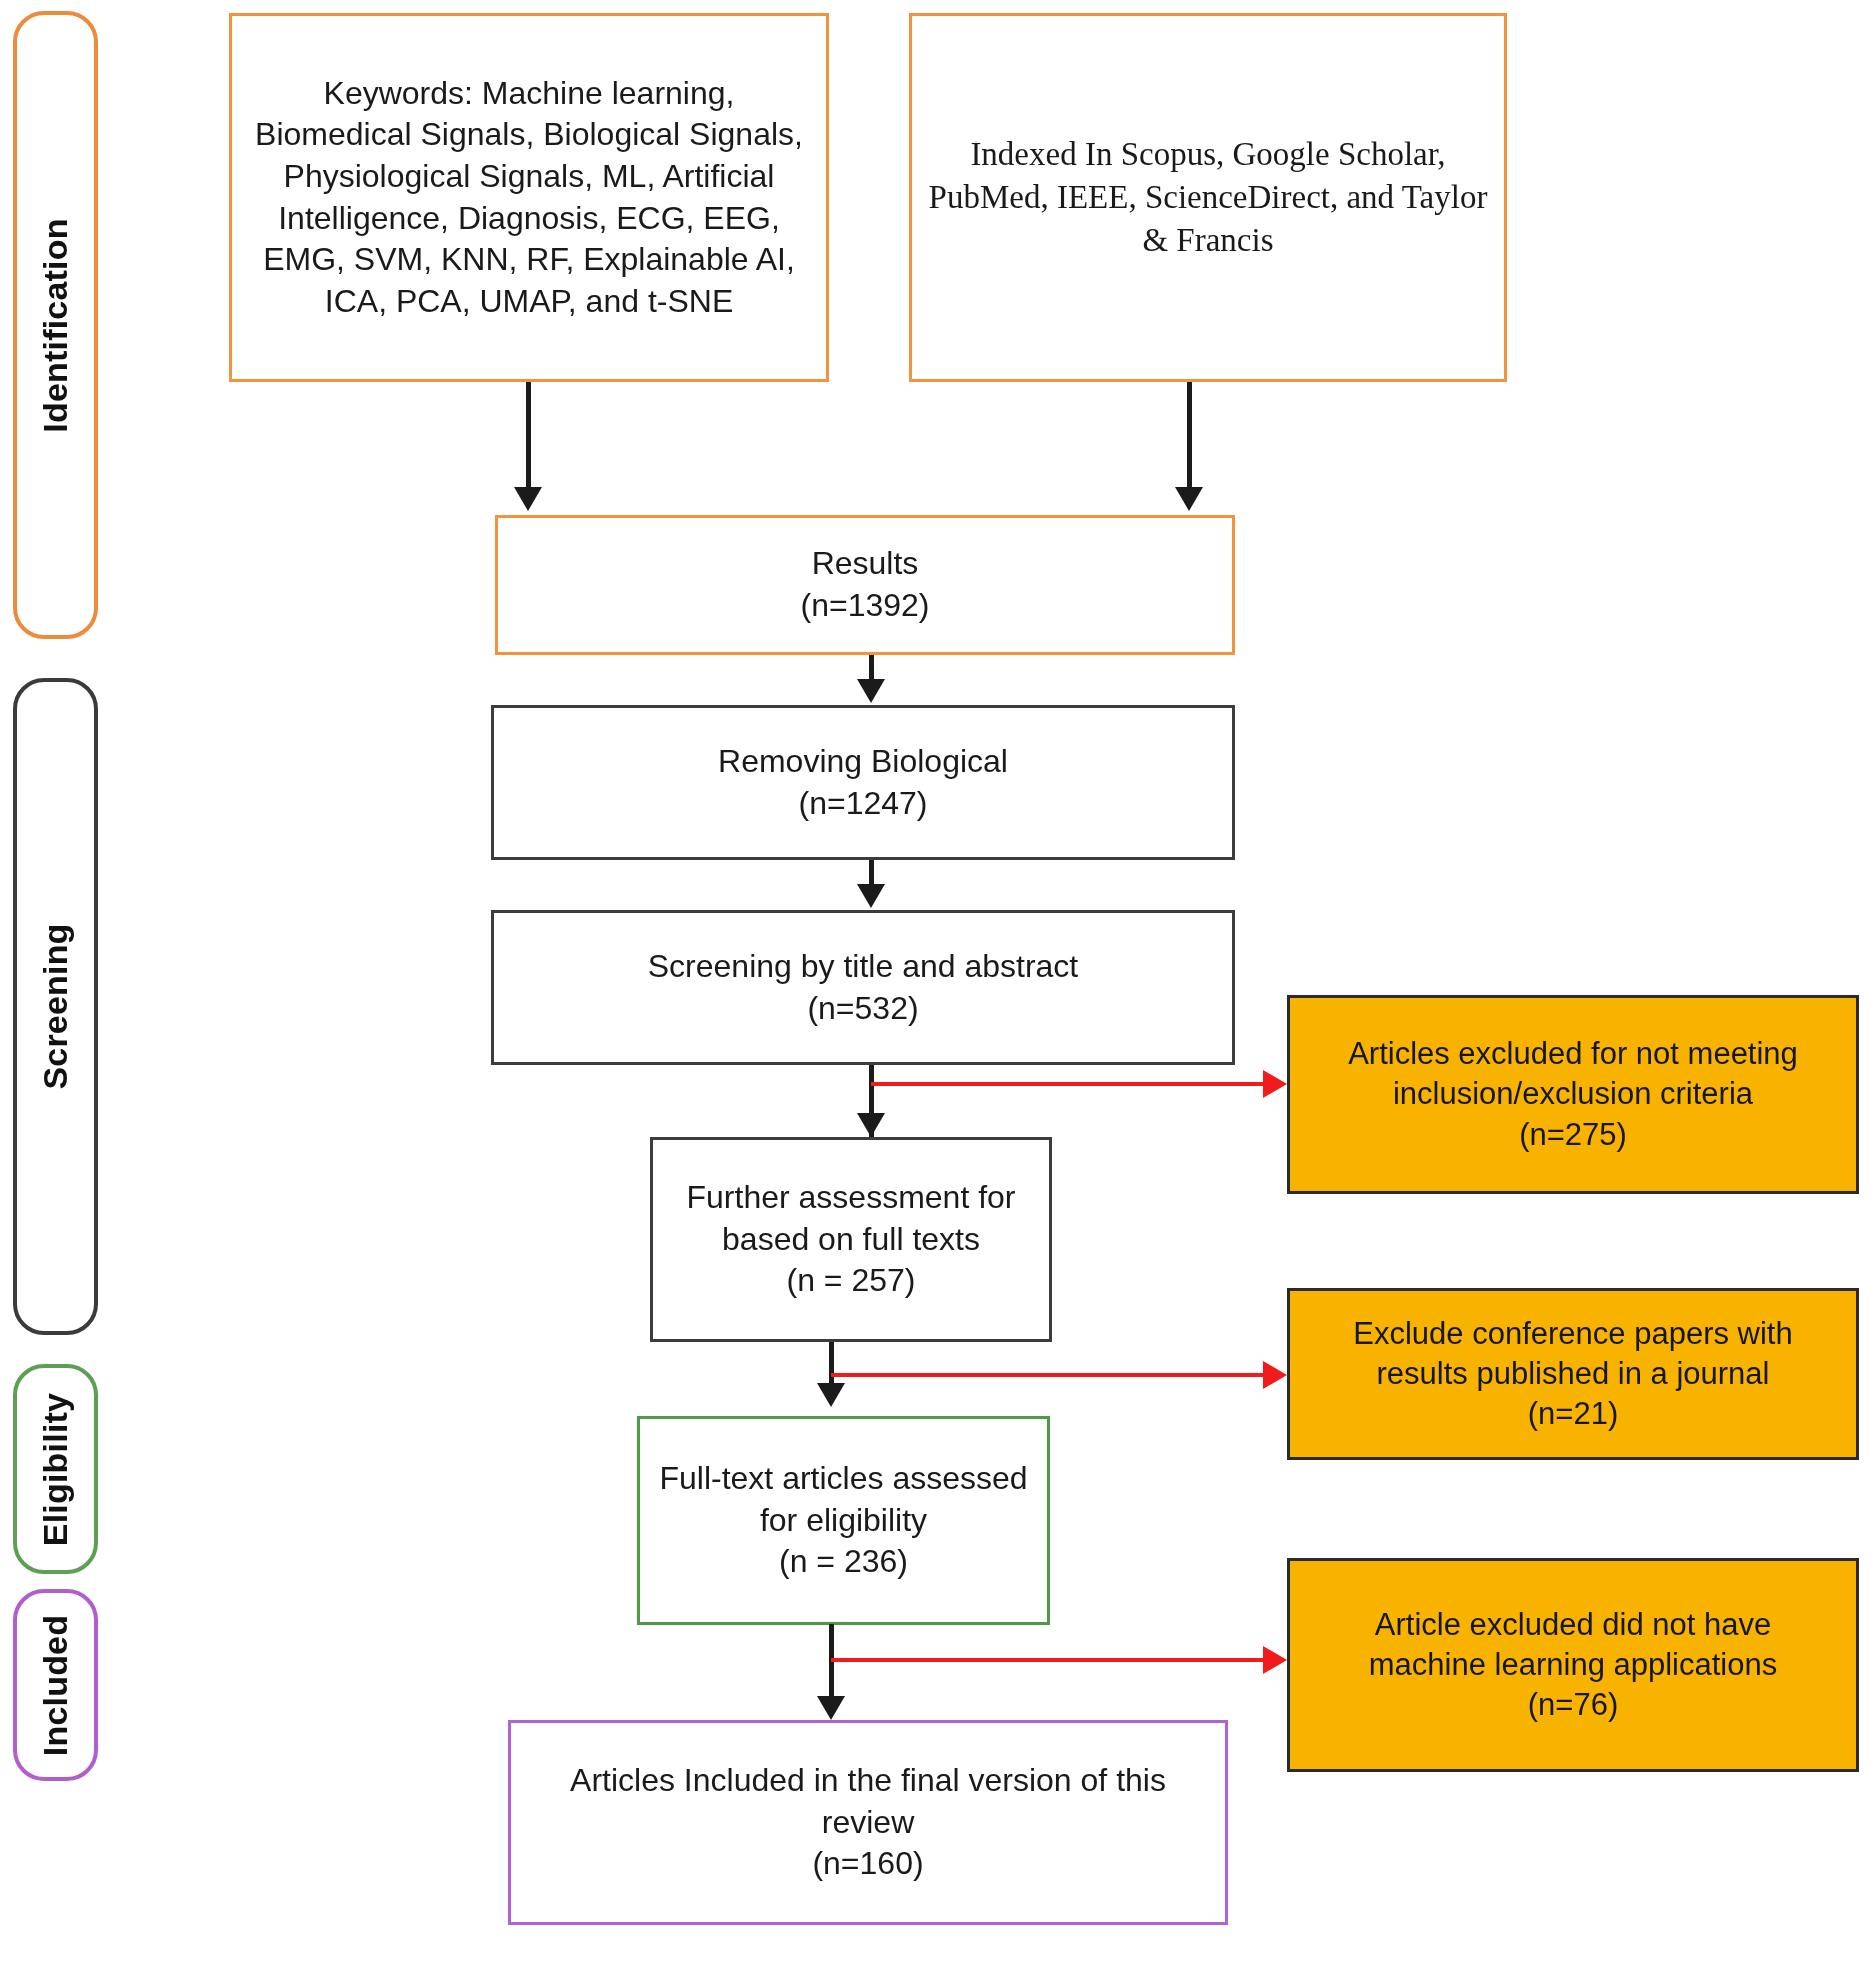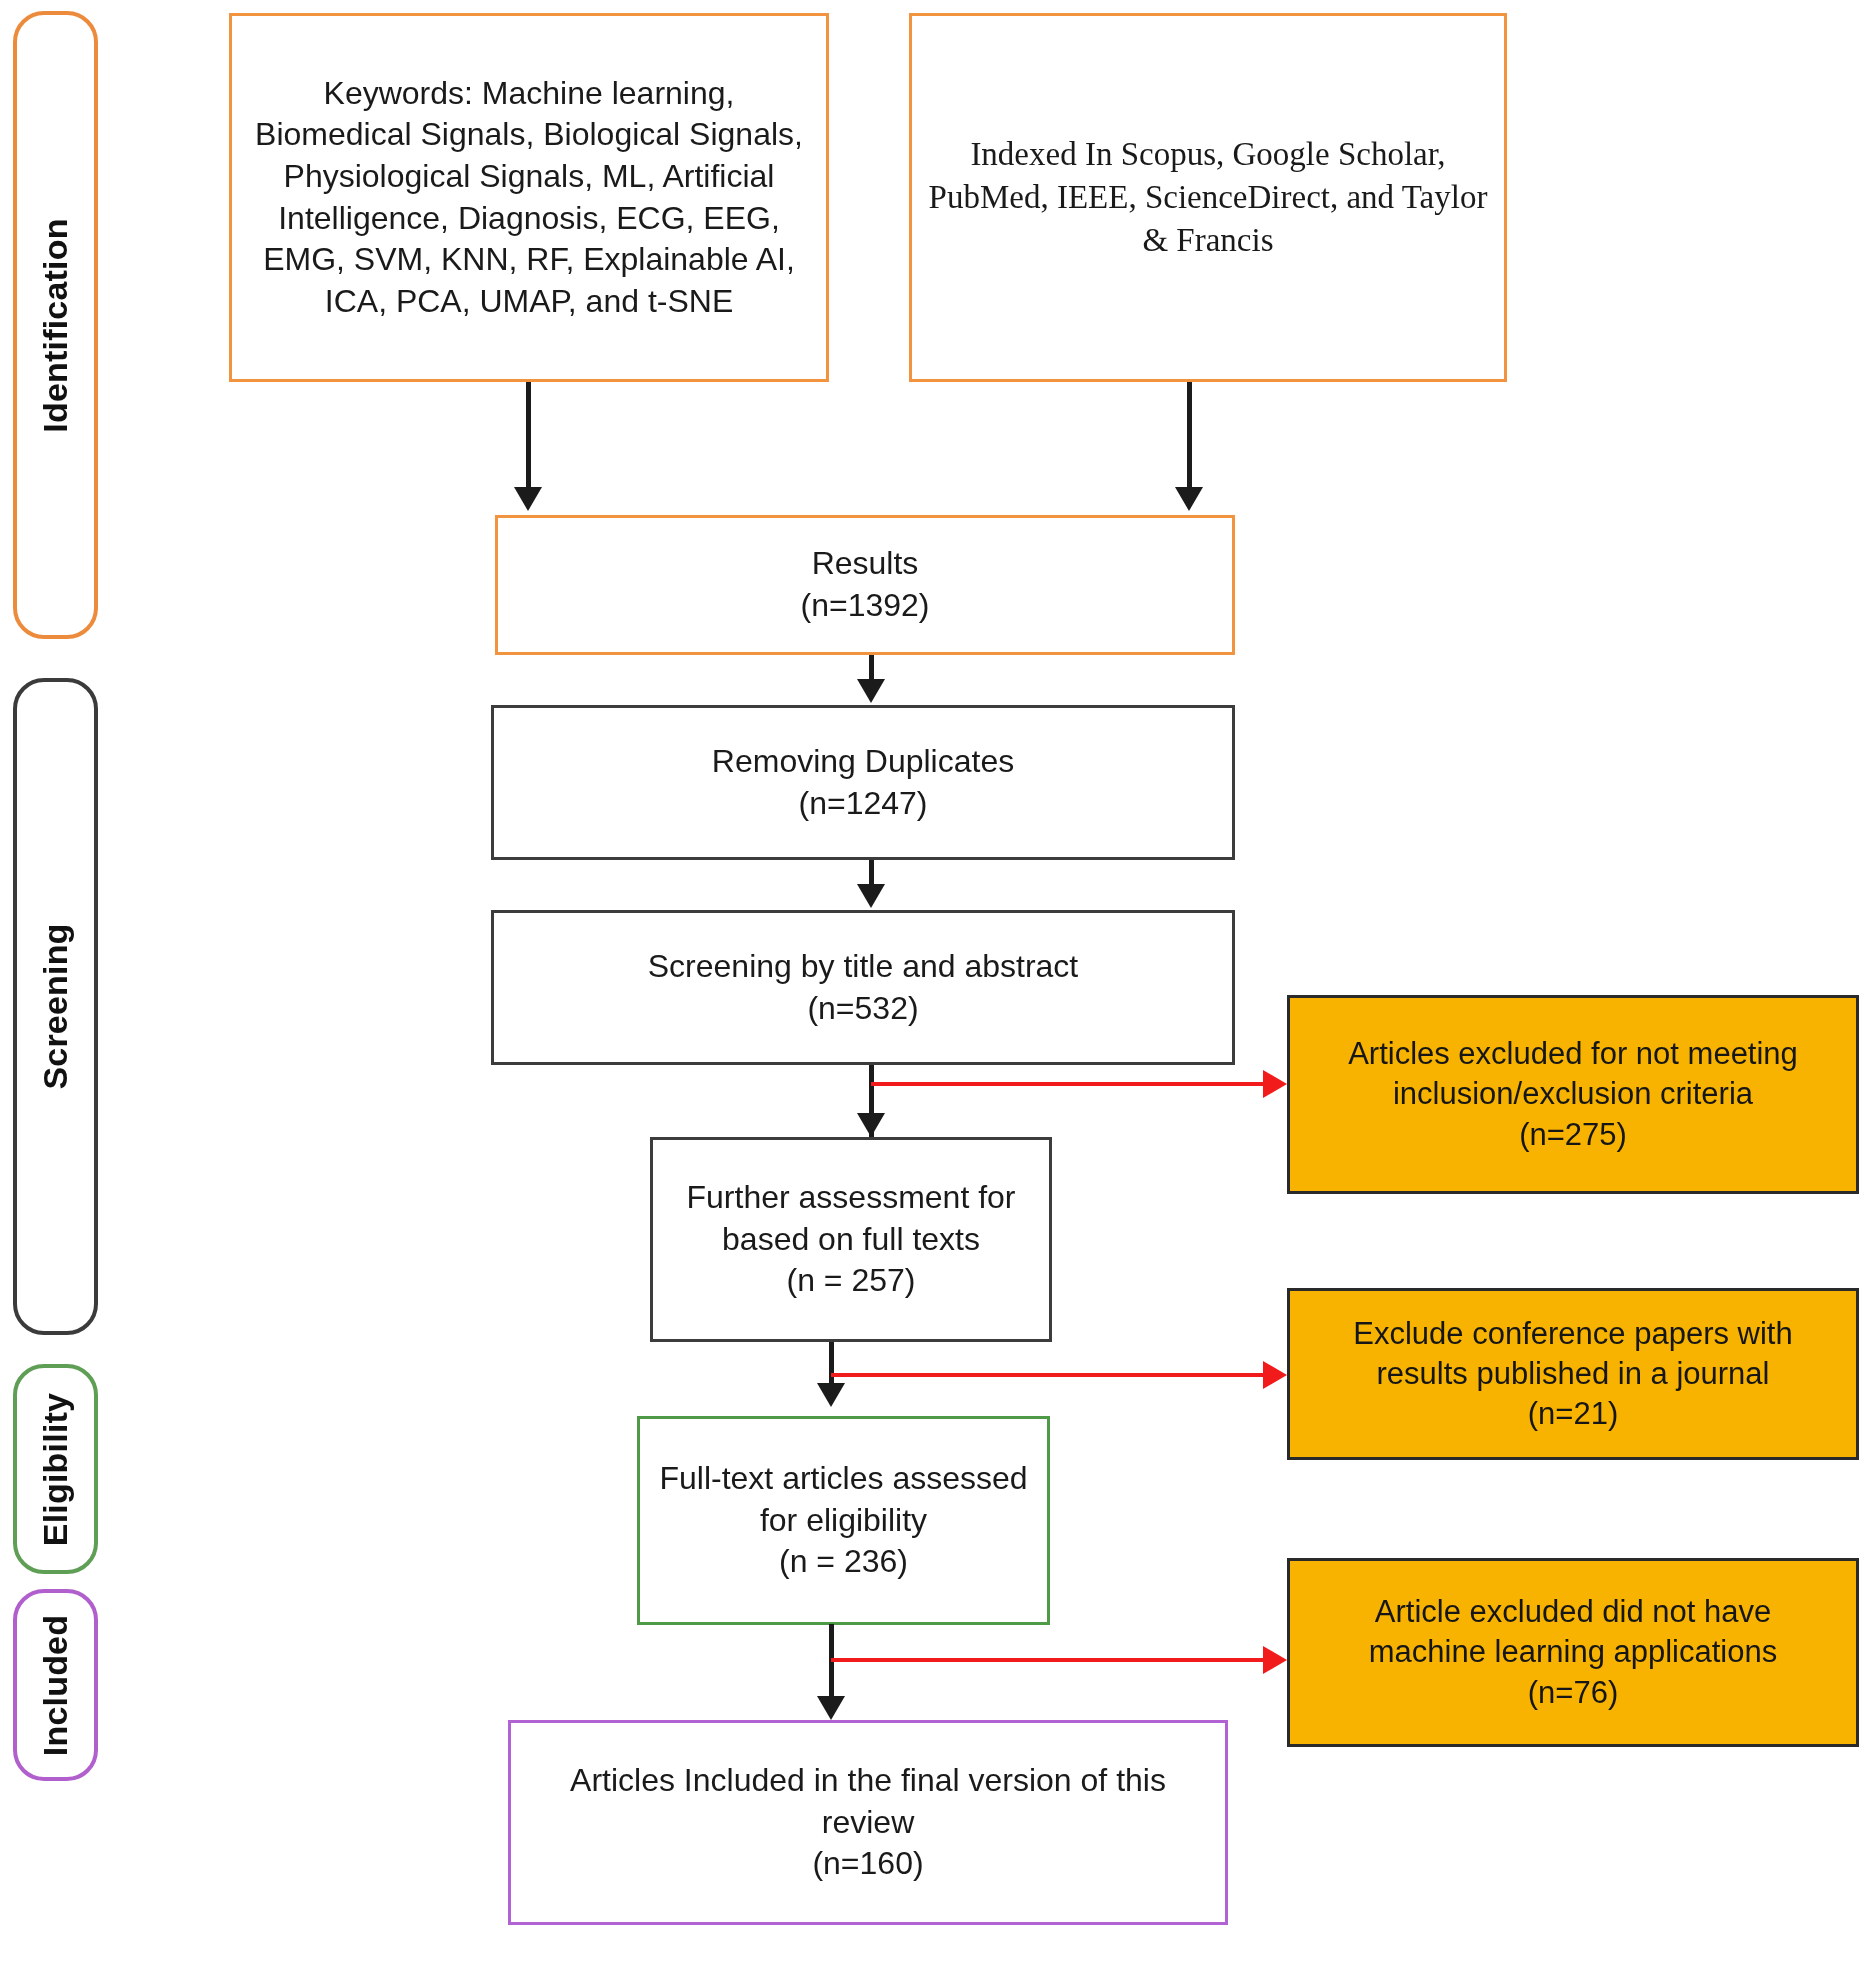--- a/index.html
+++ b/index.html
@@ -134,21 +134,21 @@
 
   <div class="node n-orange" style="left:495px; top:515px; width:740px; height:140px; flex-direction:column;">
     <span>Results</span>
     <span>(n=1392)</span>
   </div>
 
   <div class="v-line" style="left:869px; top:655px; height:28px;"></div>
   <div class="arrow-down" style="left:857px; top:679px;"></div>
 
   <div class="node n-dark" style="left:491px; top:705px; width:744px; height:155px; flex-direction:column;">
-    <span>Removing Duplicates</span>
+    <span>Removing Biological</span>
     <span>(n=1247)</span>
   </div>
 
   <div class="v-line" style="left:869px; top:860px; height:28px;"></div>
   <div class="arrow-down" style="left:857px; top:884px;"></div>
 
   <div class="node n-dark" style="left:491px; top:910px; width:744px; height:155px; flex-direction:column;">
     <span>Screening by title and abstract</span>
     <span>(n=532)</span>
   </div>
@@ -188,21 +188,21 @@
     <span>for eligibility</span>
     <span>(n = 236)</span>
   </div>
 
   <div class="v-line" style="left:829px; top:1624px; height:79px;"></div>
   <div class="arrow-down" style="left:817px; top:1696px;"></div>
 
   <div class="h-line-red" style="left:831px; top:1658px; width:434px;"></div>
   <div class="arrow-right-red" style="left:1263px; top:1646px;"></div>
 
-  <div class="node n-excluded" style="left:1287px; top:1558px; width:572px; height:189px; flex-direction:column;">
+  <div class="node n-excluded" style="left:1287px; top:1558px; width:572px; height:214px; flex-direction:column;">
     <span>Article excluded did not have</span>
     <span>machine learning applications</span>
     <span>(n=76)</span>
   </div>
 
   <div class="node n-purple" style="left:508px; top:1720px; width:720px; height:205px; flex-direction:column;">
     <span>Articles Included in the final version of this</span>
     <span>review</span>
     <span>(n=160)</span>
   </div>

